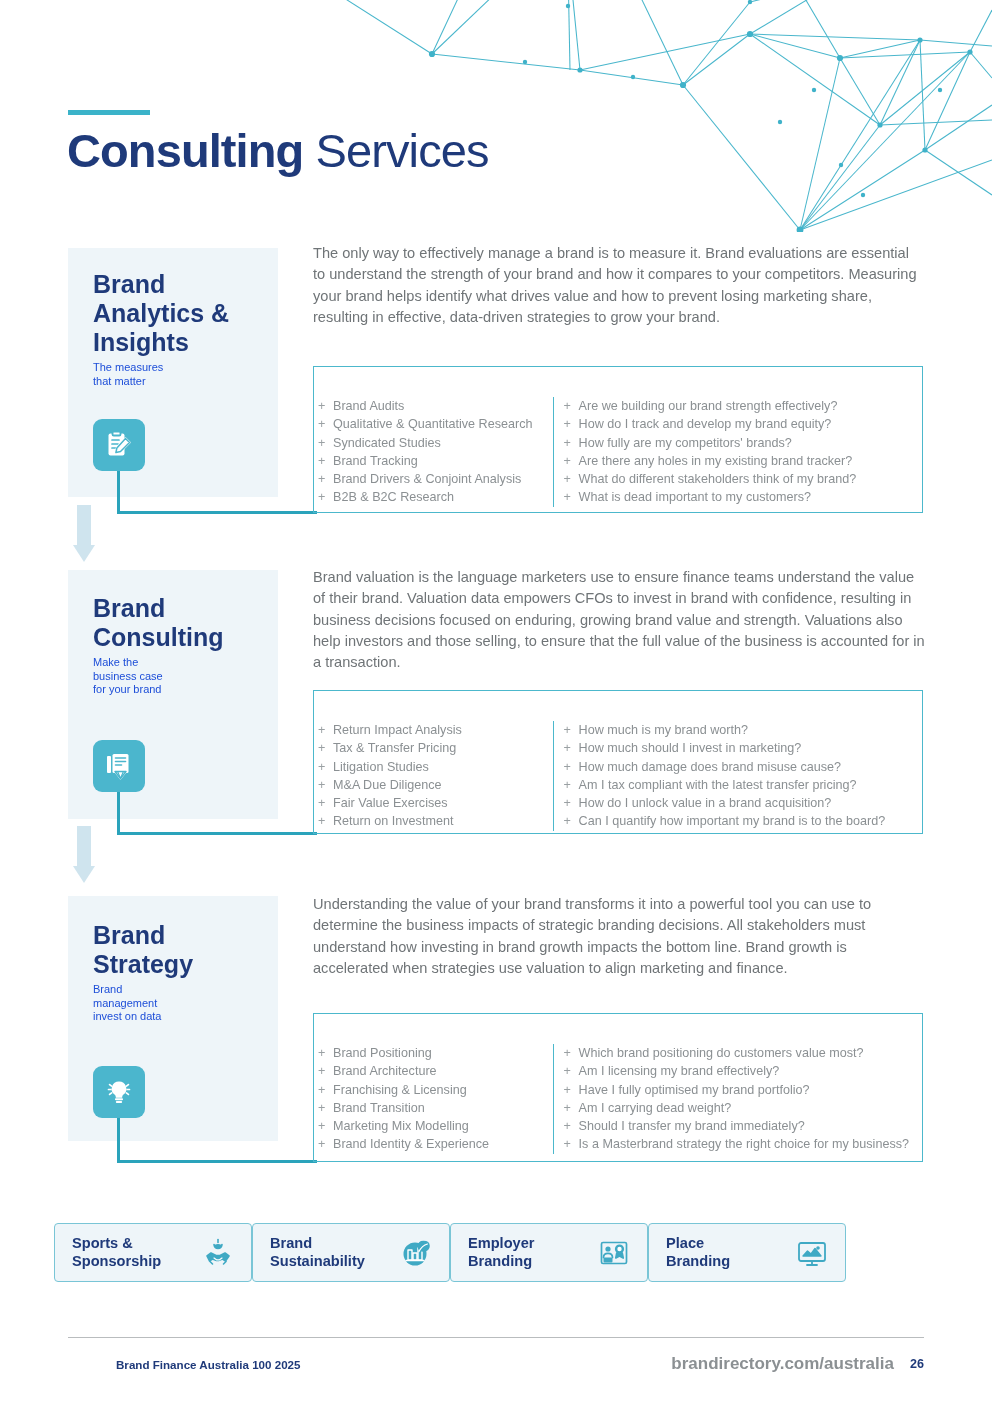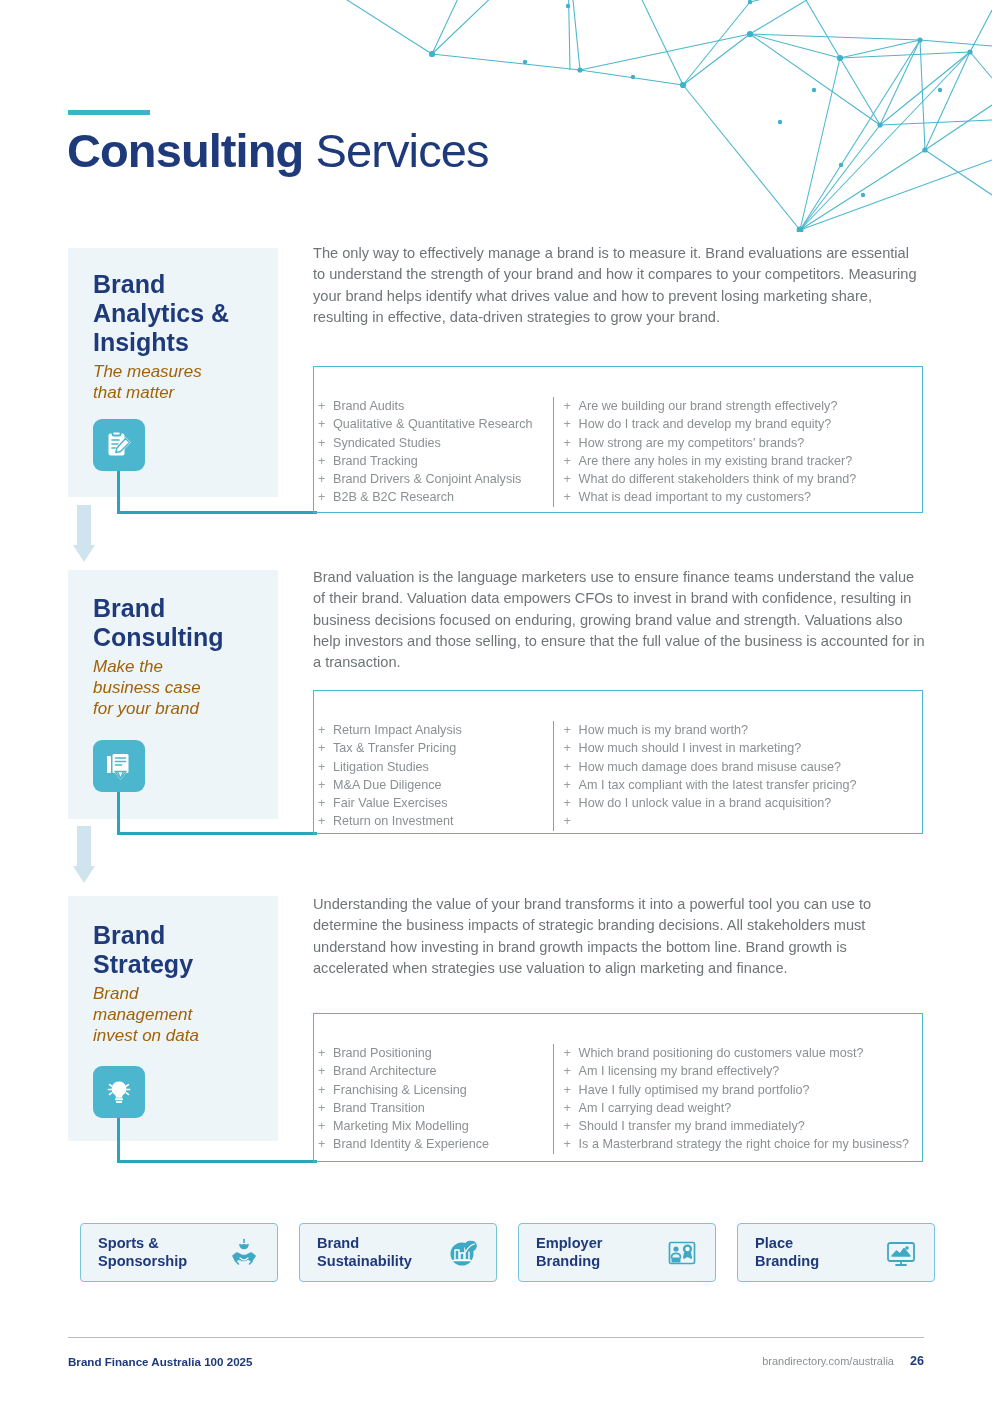--- a/index.html
+++ b/index.html
@@ -21,21 +21,21 @@
   .page-title .strong { font-weight:700; }
   .page-title .light  { font-weight:400; }
 
   
   .section { position:absolute; left:0; width:992px; }
   .card {
     position:absolute; left:68px; width:210px;
     background:#eef5f9;
   }
   .card-title { color:#1f3a7a; font-weight:700; font-size:25px; line-height:1.16; padding:0 0 0 25px; }
-  .card-sub { color:#a16207; font-style:italic; font-size:17px; line-height:1.24; padding:4px 0 0 25px; }
+  .card-sub { color:#1d4ed8; font-size:11px; line-height:1.24; padding:4px 0 0 25px; }
   .icon-box {
     position:absolute; left:93px; width:52px; height:52px; border-radius:9px;
     background:#4bb6cd; display:flex; align-items:center; justify-content:center;
   }
   .icon-box svg { width:32px; height:32px; display:block; }
 
   
   .stub { position:absolute; background:#2aa3bb; }
 
   
@@ -61,35 +61,35 @@
   }
   .lb-inner { display:flex; padding:30px 0 14px 0; }
   .lb-col { padding-left:5px; }
   .lb-col.left  { width:240px; }
   .lb-col.right { width:370px; border-left:1.3px solid #4cb8cc; padding-left:10px; }
   .li { display:flex; color:#8b9093; font-size:12.6px; line-height:18.3px; }
   .li .plus { width:15px; flex:none; color:#9aa0a3; }
   .li .txt  { white-space:nowrap; }
 
   
-  .pills { position:absolute; left:80px; top:1223px; width:856px; display:flex; gap:21px; }
+  .pills { position:absolute; left:54px; top:1223px; width:856px; display:flex; }
   .pill {
     width:198px; height:59px; background:#eef5f9; border:1.2px solid #79c5d6; border-radius:4px;
     display:flex; align-items:center; justify-content:space-between; padding:0 16px 0 17px;
   }
   .pill-label { color:#1f3a7a; font-weight:700; font-size:14.6px; line-height:17.5px; }
   .pill-icon svg { width:34px; height:34px; display:block; }
 
   
   .footer-rule { position:absolute; left:68px; top:1337px; width:856px; height:1px; background:#b9bcbe; }
   .footer { position:absolute; left:68px; top:1354px; width:856px; display:flex;
             align-items:center; justify-content:space-between; }
-  .f-left  { color:#1f3a7a; font-weight:700; font-size:11.6px; }
+  .f-left  { color:#1f3a7a; font-weight:700; font-size:11.6px;margin-left:48px; }
   .f-right { display:flex; align-items:center; gap:16px; }
-  .f-url   { color:#8b9093; font-size:11px; }
+  .f-url   { color:#8b9093; font-size:17px;font-weight:bold; }
   .f-page  { color:#1f3a7a; font-weight:700; font-size:12.6px; }
 </style>
 </head>
 <body>
 
 <div class="page">
 
   <svg class="network" viewBox="0 0 712 232">
     <g stroke="#3fb2c9" stroke-width="1.05" fill="none" opacity="0.95">
       <path d="M20,-30 L152,54"></path>
@@ -223,21 +223,21 @@
           <div class="li">
               <span class="plus">+</span>
               <span class="txt">Are we building our brand strength effectively?</span>
             </div>
           <div class="li">
               <span class="plus">+</span>
               <span class="txt">How do I track and develop my brand equity?</span>
             </div>
           <div class="li">
               <span class="plus">+</span>
-              <span class="txt">How strong are my competitors' brands?</span>
+              <span class="txt">How fully are my competitors' brands?</span>
             </div>
           <div class="li">
               <span class="plus">+</span>
               <span class="txt">Are there any holes in my existing brand tracker?</span>
             </div>
           <div class="li">
               <span class="plus">+</span>
               <span class="txt">What do different stakeholders think of my brand?</span>
             </div>
           <div class="li">
@@ -328,20 +328,21 @@
           <div class="li">
               <span class="plus">+</span>
               <span class="txt">Am I tax compliant with the latest transfer pricing?</span>
             </div>
           <div class="li">
               <span class="plus">+</span>
               <span class="txt">How do I unlock value in a brand acquisition?</span>
             </div>
           <div class="li">
               <span class="plus">+</span>
+              <span class="txt">Can I quantify how important my brand is to the board?</span>
             </div>
         </div>
       </div>
     </div>
   </div>
 
   <div class="section">
     <div class="card" style="top:896px;height:245px;">
       <div class="card-title" style="padding-top:25px;">
         <div>Brand</div>

